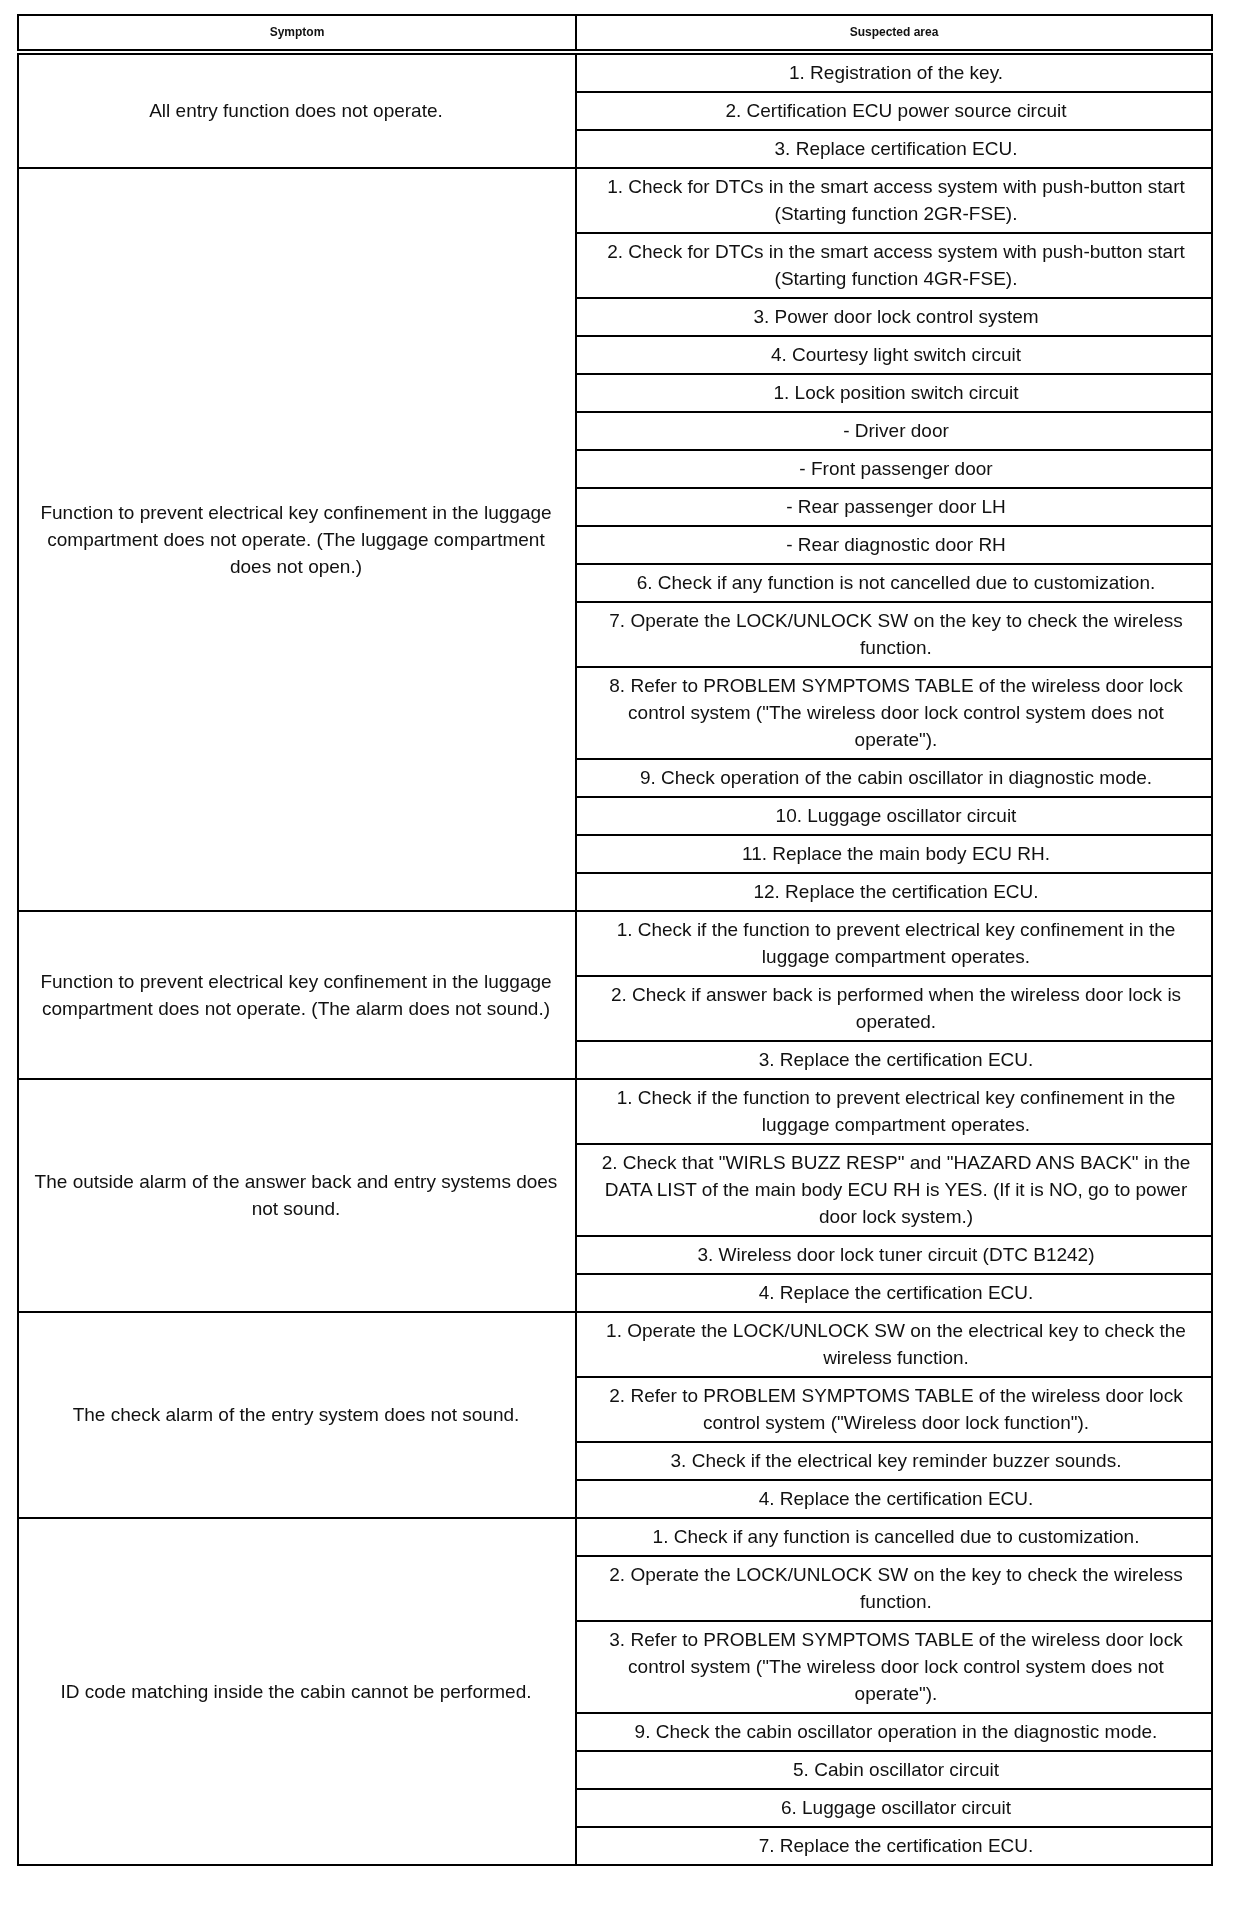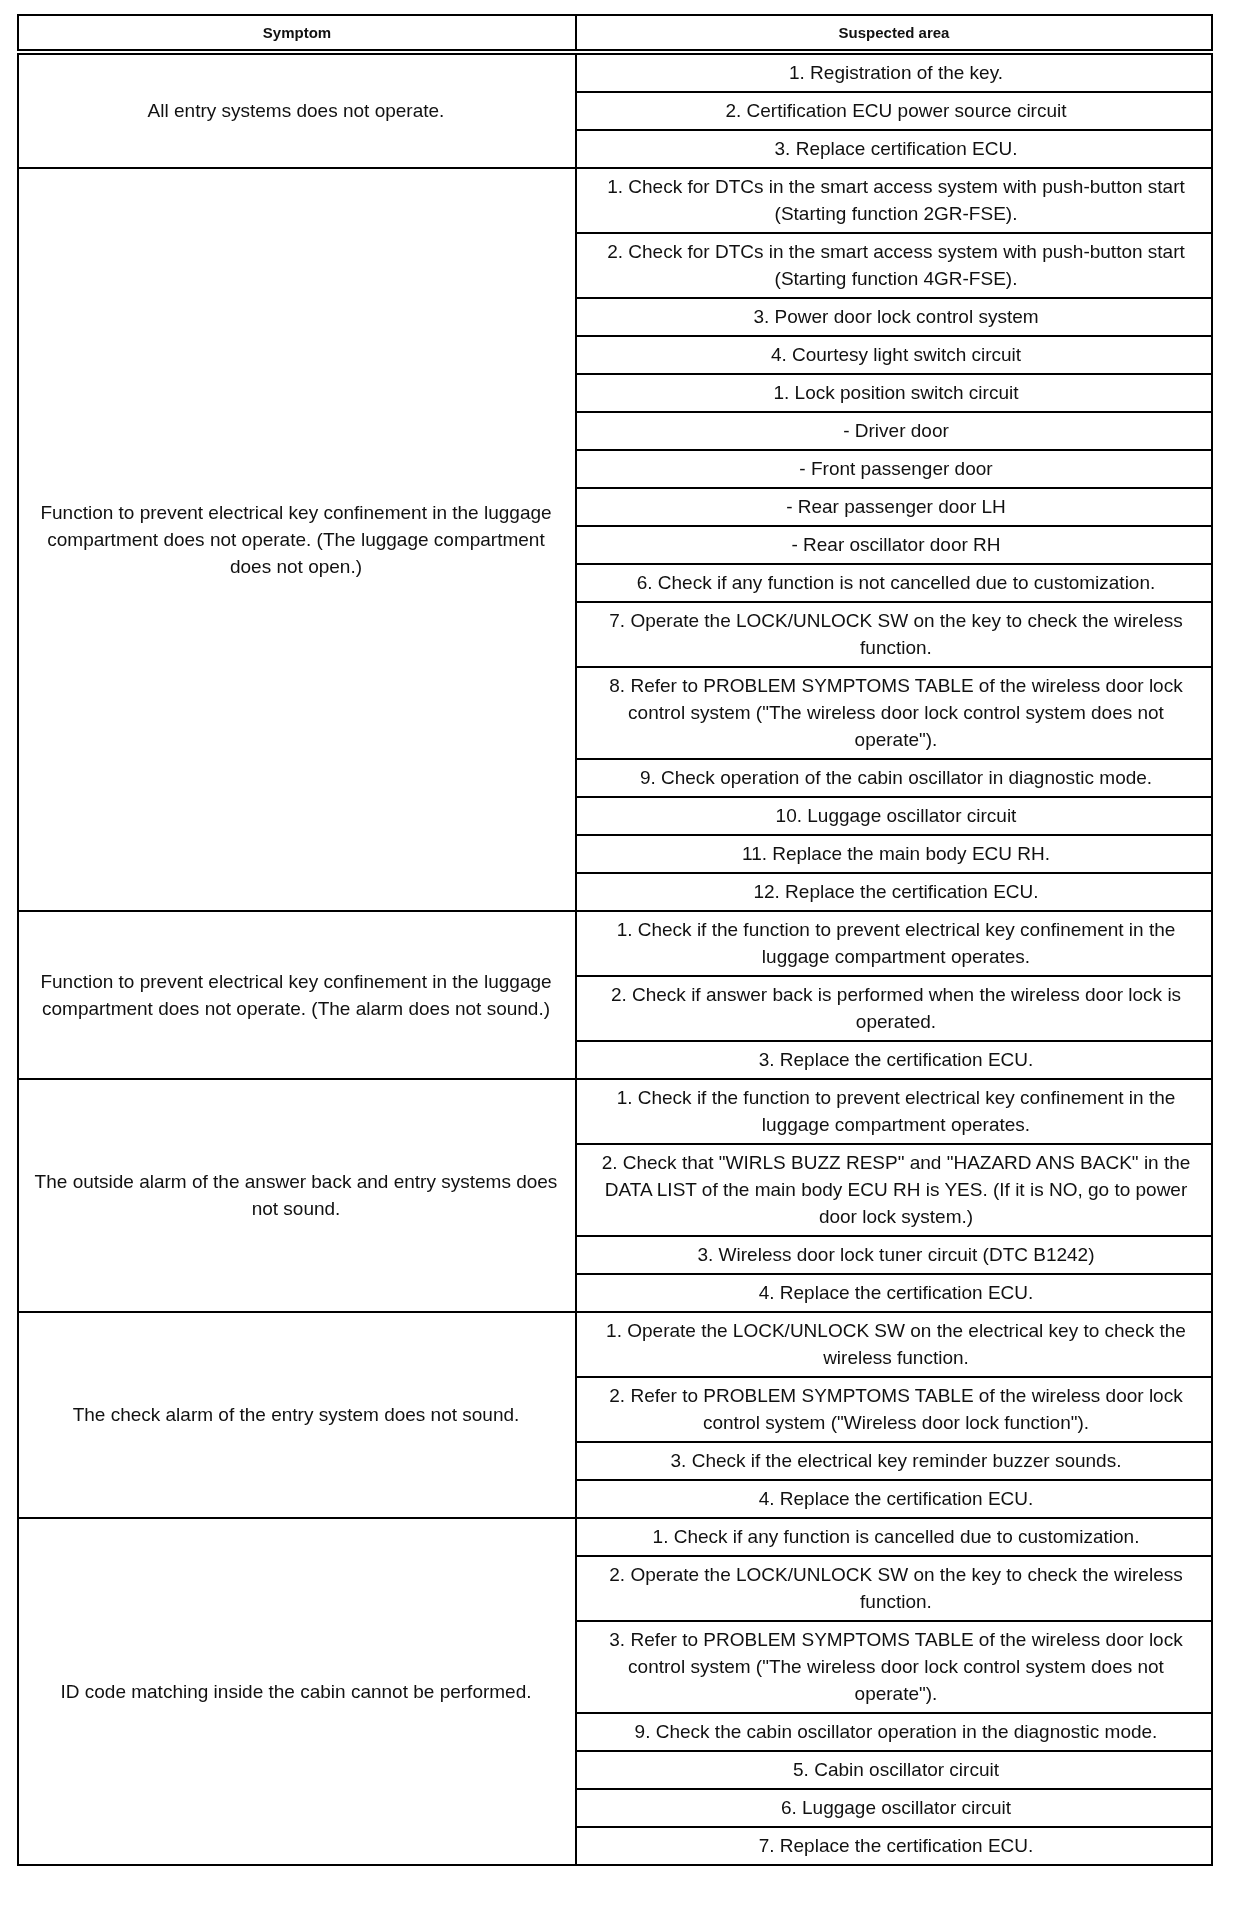--- a/index.html
+++ b/index.html
@@ -31,21 +31,21 @@
       border: 2px solid #000000;
       vertical-align: middle;
       text-align: center;
       padding: 4px 10px 5px 10px;
       box-sizing: border-box;
     }
     #doc-table thead th {
       height: 37px;
       font-weight: bold;
       text-align: center;
-      font-size: 15px;
+      font-size: 12px;
       border-bottom: 6px double #000000;
       padding: 2px 10px;
     }
     #doc-table td.symptom {
       padding-left: 10px;
       padding-right: 12px;
     }
     #doc-table td.area {
       padding-left: 10px;
       padding-right: 6px;
@@ -63,21 +63,21 @@
     <col class="c2">
   </colgroup>
   <thead>
     <tr>
       <th>Symptom</th>
       <th>Suspected area</th>
     </tr>
   </thead>
   <tbody id="table-body">
       <tr class="h1">
-        <td class="symptom" rowspan="3">All entry systems does not operate.</td>
+        <td class="symptom" rowspan="3">All entry function does not operate.</td>
         <td class="area">1. Registration of the key.</td>
       </tr>
       <tr class="h1">
         <td class="area">2. Certification ECU power source circuit</td>
       </tr>
       <tr class="h1">
         <td class="area">3. Replace certification ECU.</td>
       </tr>
       <tr class="h2">
         <td class="symptom" rowspan="16">Function to prevent electrical key confinement in the luggage compartment does not operate. (The luggage compartment does not open.)</td>
@@ -98,21 +98,21 @@
       <tr class="h1">
         <td class="area">- Driver door</td>
       </tr>
       <tr class="h1">
         <td class="area">- Front passenger door</td>
       </tr>
       <tr class="h1">
         <td class="area">- Rear passenger door LH</td>
       </tr>
       <tr class="h1">
-        <td class="area">- Rear oscillator door RH</td>
+        <td class="area">- Rear diagnostic door RH</td>
       </tr>
       <tr class="h1">
         <td class="area">6. Check if any function is not cancelled due to customization.</td>
       </tr>
       <tr class="h2">
         <td class="area">7. Operate the LOCK/UNLOCK SW on the key to check the wireless function.</td>
       </tr>
       <tr class="h3">
         <td class="area">8.  Refer to PROBLEM SYMPTOMS TABLE of the wireless door lock control system ("The wireless door lock control system does not operate").</td>
       </tr>

